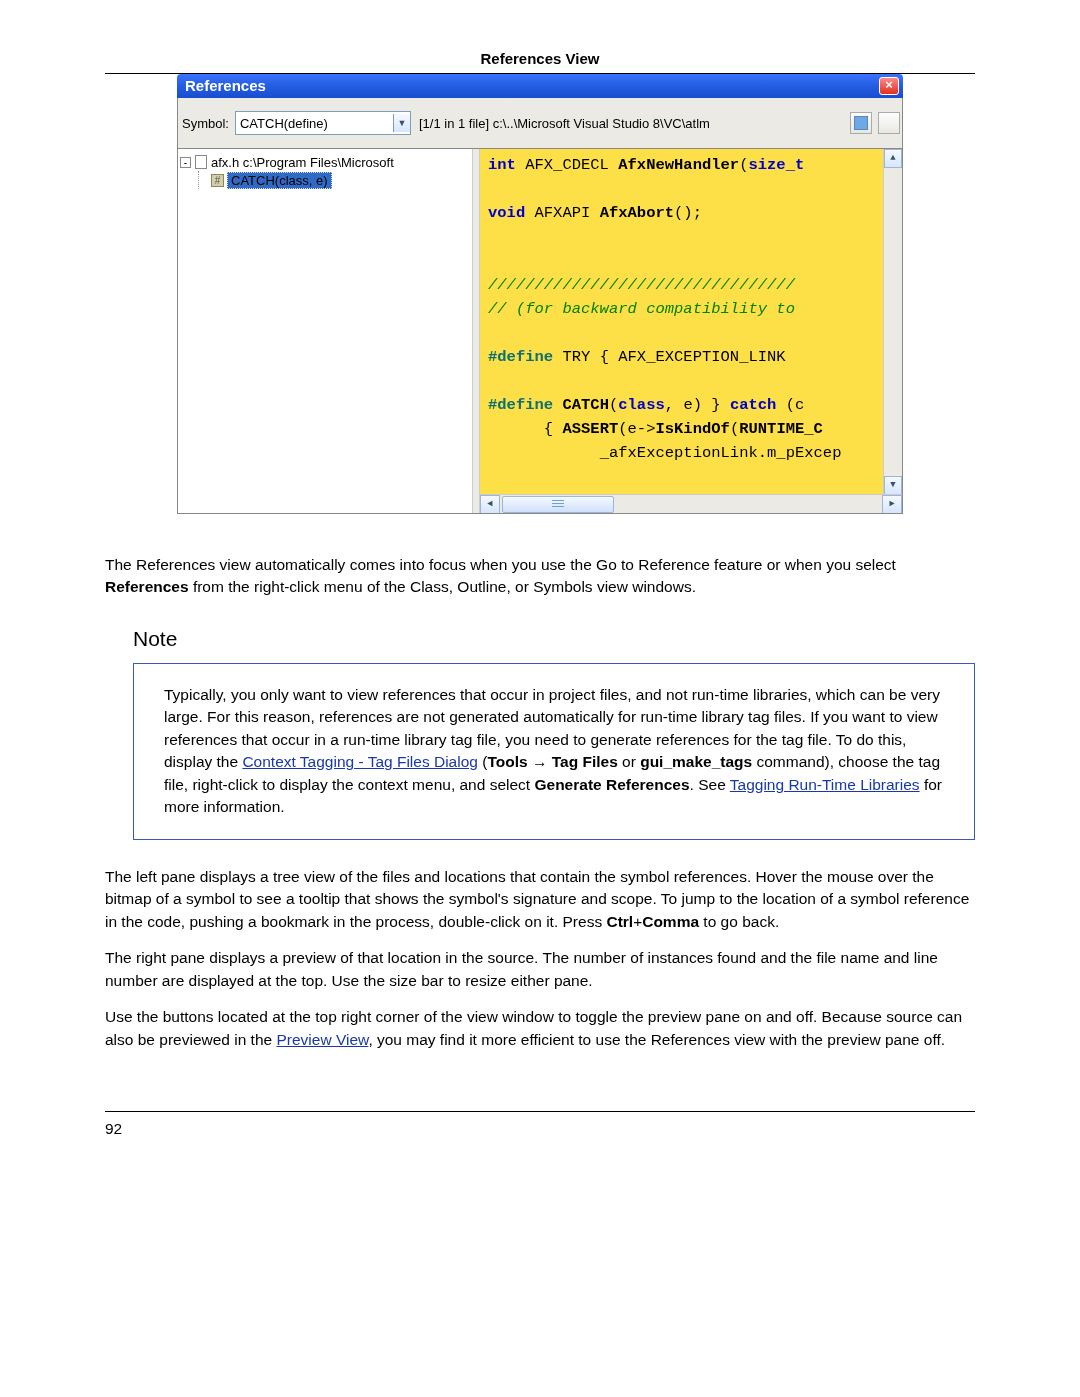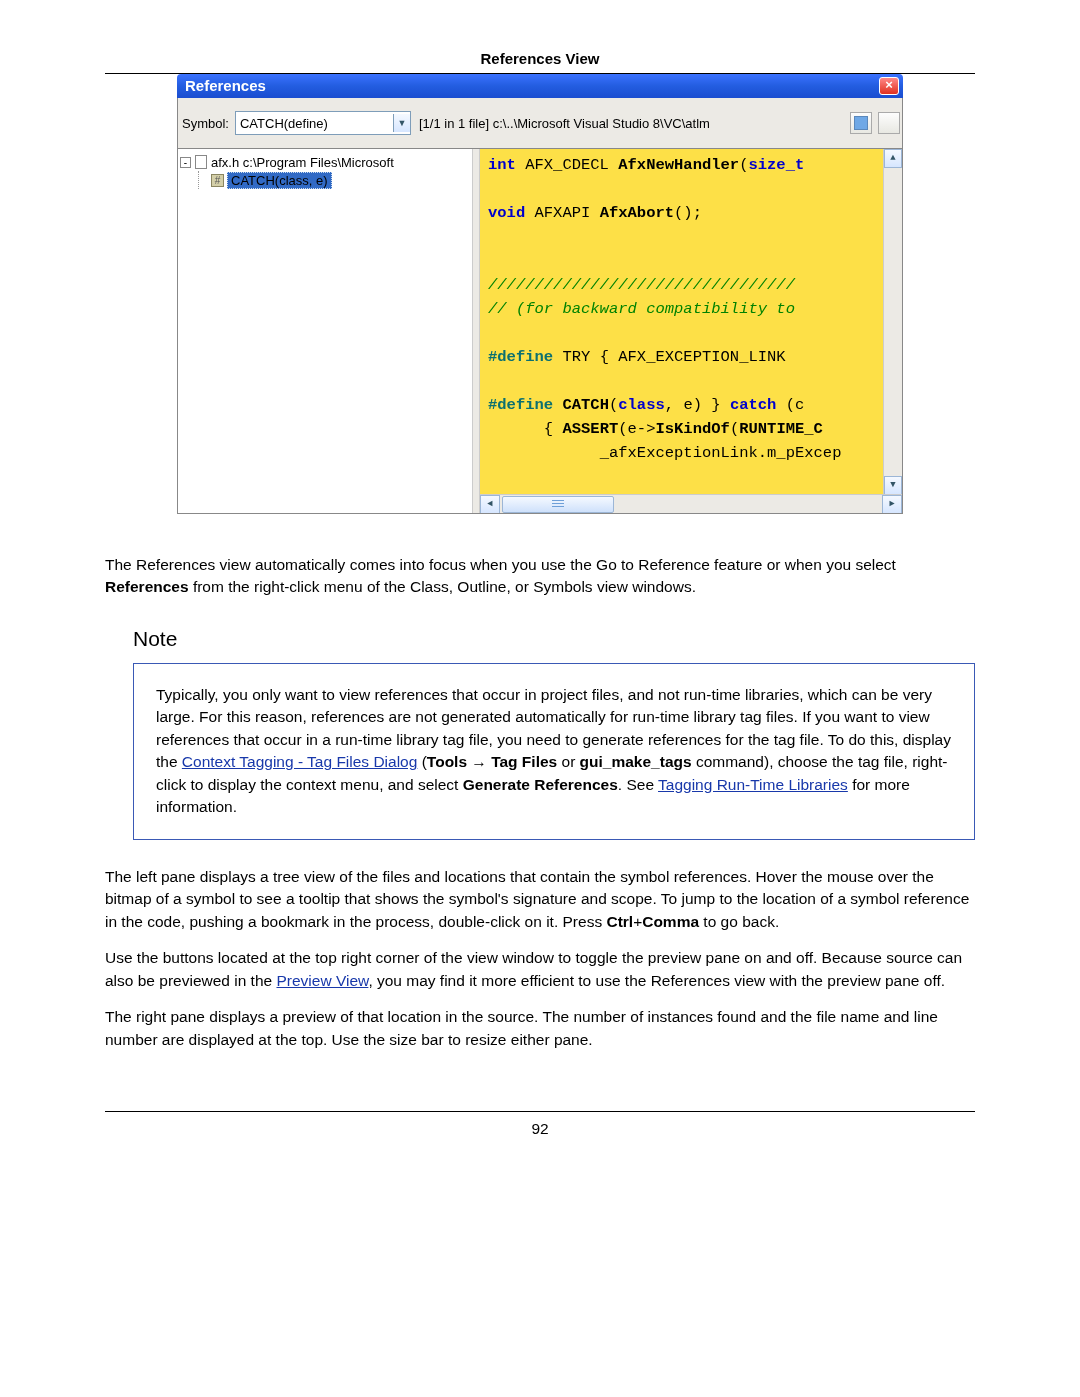--- a/index.html
+++ b/index.html
@@ -204,31 +204,30 @@
   }
   .row-gutter.mark  { background:#e8d800; }
   .row-gutter.mark2 { background:#a890ff; }
 
   
   .doc p { margin: 6px 0 14px 0; line-height: 1.45; }
   .doc b { font-weight: bold; }
   .note-title { font-weight:normal; font-size:21px; margin: 28px 0 6px 28px; }
   .note-box {
     border: 1.5px solid #3a59b5;
-    padding: 20px 22px;
+    padding: 20px 30px;
     margin: 12px 0 26px 28px;
     line-height:1.45;
   }
   .link { color:#1838aa; text-decoration: underline; }
   .footer {
     border-top: 1.5px solid #000;
     margin-top: 60px;
     padding-top:8px;
     font-size:15.5px;
-    text-align:center;
   }
 </style>
 </head>
 <body>
 
 <div class="page">
   <div class="header-title">References View</div>
 
   <div class="refs-window">
     <div class="titlebar">
@@ -296,23 +295,23 @@
 
     <div class="note-title">Note</div>
     <div class="note-box">
       <span>Typically, you only want to view references that occur in project files, and not run-time libraries, which can be very large. For this reason, references are not generated automatically for run-time library tag files. If you want to view references that occur in a run-time library tag file, you need to generate references for the tag file. To do this, display the </span><span class="link">Context Tagging - Tag Files Dialog</span><span> (</span><b>Tools</b><span> → </span><b>Tag Files</b><span> or </span><b>gui_make_tags</b><span> command), choose the tag file, right-click to display the context menu, and select </span><b>Generate References</b><span>. See </span><span class="link">Tagging Run-Time Libraries</span><span> for more information.</span>
     </div>
 
     <p>
       <span>The left pane displays a tree view of the files and locations that contain the symbol references. Hover the mouse over the bitmap of a symbol to see a tooltip that shows the symbol's signature and scope. To jump to the location of a symbol reference in the code, pushing a bookmark in the process, double-click on it. Press </span><b>Ctrl</b><span>+</span><b>Comma</b><span> to go back.</span>
     </p>
 
+    <p>The right pane displays a preview of that location in the source. The number of instances found and the file name and line number are displayed at the top. Use the size bar to resize either pane.</p>
+
     <p>
       <span>Use the buttons located at the top right corner of the view window to toggle the preview pane on and off. Because source can also be previewed in the </span><span class="link">Preview View</span><span>, you may find it more efficient to use the References view with the preview pane off.</span>
     </p>
-
-    <p>The right pane displays a preview of that location in the source. The number of instances found and the file name and line number are displayed at the top. Use the size bar to resize either pane.</p>
   </div>
 
   <div class="footer">
     <span>92</span>
   </div>
 </div>
 
 </body></html>

